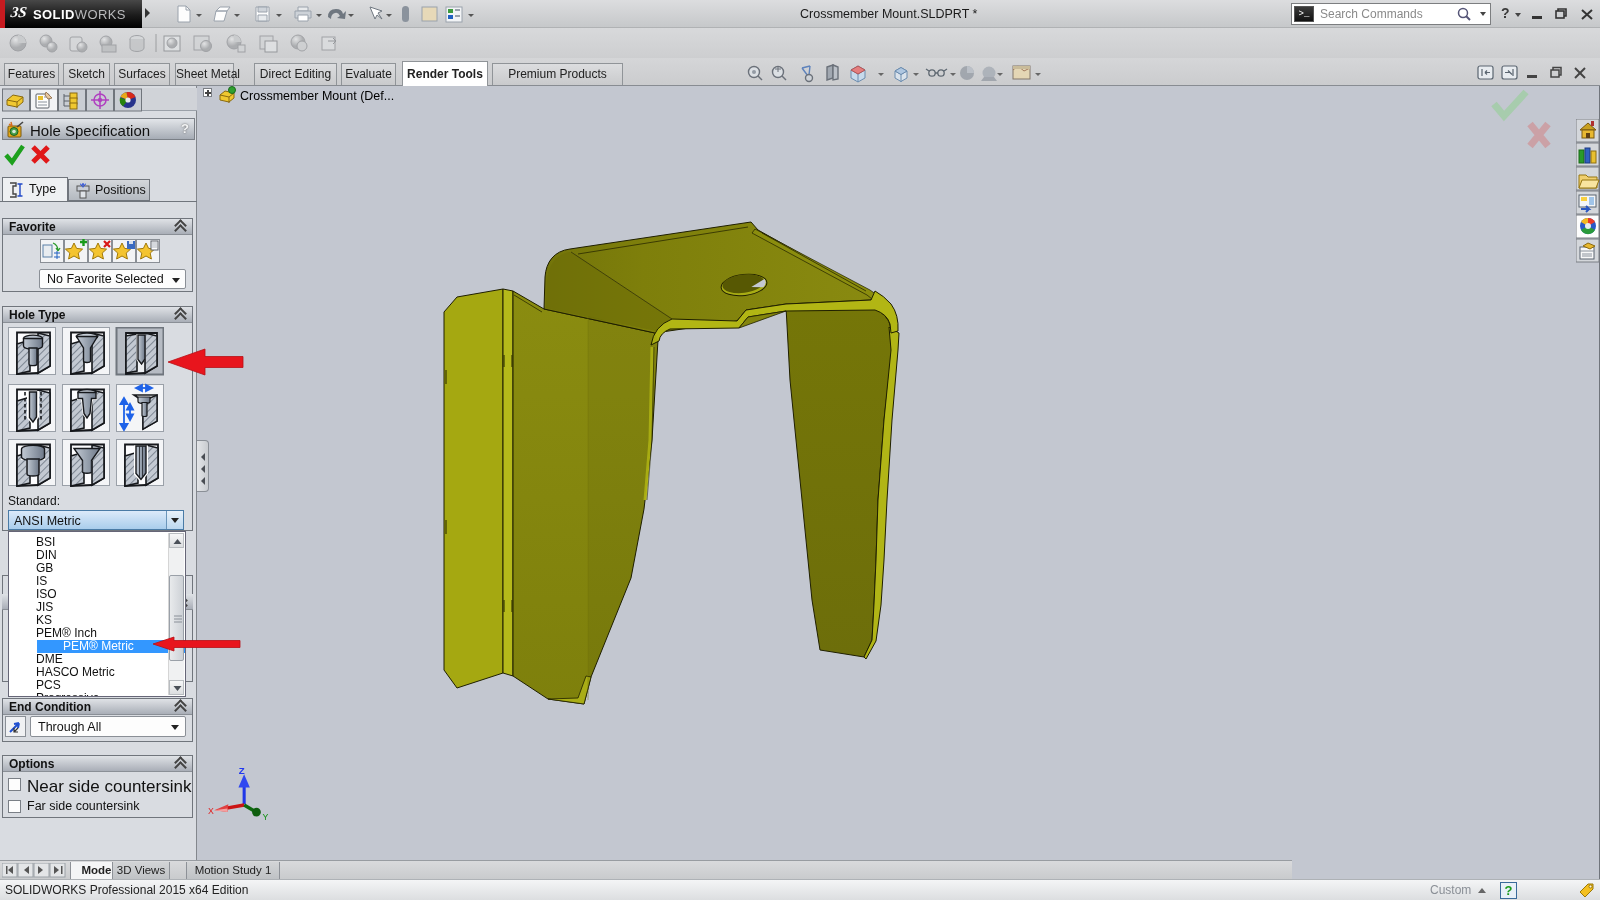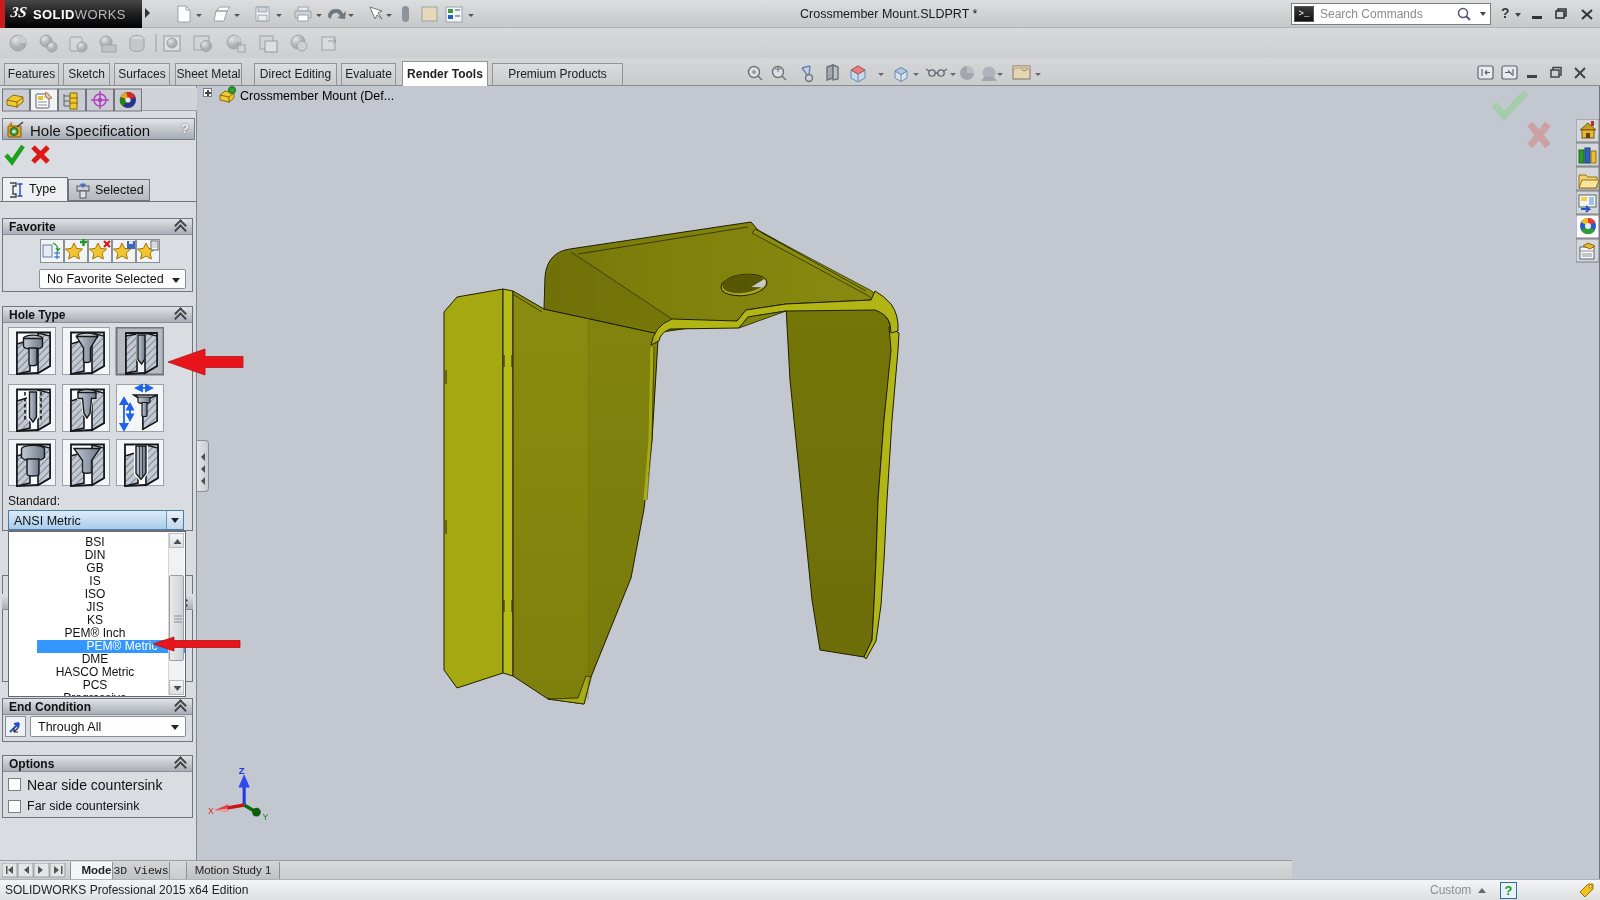--- a/index.html
+++ b/index.html
@@ -26,21 +26,21 @@
 .cmtab.active{top:3px;height:25px;background:#fff;font-weight:bold;z-index:3;line-height:24px;}
 
 #panel{left:0;top:86px;width:197px;height:774px;background:#d9dce1;border-right:1px solid #83878d;}
 .gbox{position:absolute;left:2px;width:191px;border:1px solid #70757c;background:#d9dce1;}
 .ghead{height:16px;background:linear-gradient(#dfe2e6,#a9aeb7);border-bottom:1px solid #8a8f96;font-size:12px;font-weight:bold;color:#111;padding:1px 0 0 6px;position:relative;}
 .chev{position:absolute;right:6px;top:2px;width:11px;height:11px;}
 .chev:before{content:"";position:absolute;left:1px;top:0px;width:7px;height:7px;border-left:2px solid #444;border-top:2px solid #444;transform:rotate(45deg);}
 .chev:after{content:"";position:absolute;left:1px;top:5px;width:7px;height:7px;border-left:2px solid #444;border-top:2px solid #444;transform:rotate(45deg);}
 
 #ddlist{left:8px;top:531px;width:178px;height:166px;background:#fff;border:1px solid #667;z-index:40;font-size:12px;color:#111;overflow:hidden;}
-.dditem{position:absolute;left:1px;width:160px;height:13px;line-height:13px;padding-left:10px;text-align:center;}
+.dditem{position:absolute;left:1px;width:160px;height:13px;line-height:13px;padding-left:26px;}
 .ddsel{background:#3397ff;color:#fff;margin-left:27px;}
 
 #ddsb{position:absolute;right:1px;top:1px;width:16px;height:162px;background:#f0f1f2;border-left:1px solid #d5d5d5;}
 .sbbtn{position:absolute;left:0;width:15px;height:15px;background:linear-gradient(#f6f7f8,#dcdee0);border:1px solid #b8bcc0;}
 #ddthumb{position:absolute;left:0px;top:42px;width:15px;height:86px;background:linear-gradient(90deg,#e8eaec,#cdd1d6);border:1px solid #9aa0a8;border-radius:2px;}
 
 .redarrow{z-index:60;}
 
 #mtabs{left:0;top:860px;width:1292px;height:19px;background:linear-gradient(#d9dadc,#c9cbcd);border-top:1px solid #989ca1;}
 .mtab{position:absolute;top:1px;height:18px;font-size:11.5px;color:#222;text-align:center;border:1px solid #8d9197;border-top:none;background:linear-gradient(#d2d4d6,#bfc2c5);}
@@ -149,21 +149,21 @@
    <rect x="316" y="5" width="13" height="13" fill="#dcdee0" stroke="#909296"></rect>
           <path d="M322,9 h8 l-3,-3 m3,3 l-3,3" stroke="#83868a" fill="none"></path>
   </g>
  </svg>
 </div>
 
 <div class="abs" id="tabrow">
  <div class="cmtab" style="left:4px;width:55px;">Features</div>
  <div class="cmtab" style="left:63px;width:47px;">Sketch</div>
  <div class="cmtab" style="left:114px;width:56px;">Surfaces</div>
- <div class="cmtab" style="left:175px;width:67px;">Sheet Metal</div>
+ <div class="cmtab" style="left:175px;width:59px;">Sheet Metal</div>
  <div class="cmtab" style="left:254px;width:83px;">Direct Editing</div>
  <div class="cmtab" style="left:341px;width:55px;">Evaluate</div>
  <div class="cmtab active" style="left:402px;width:86px;">Render Tools</div>
  <div class="cmtab" style="left:492px;width:131px;">Premium Products</div>
 </div>
 
 <svg class="abs" style="left:745px;top:62px;z-index:4" width="300" height="24" viewBox="0 0 300 24">
  <g stroke="#5a616b" fill="none" stroke-width="1.4" opacity="0.85">
   <circle cx="9" cy="10" r="5.5" fill="#dfe3e8"></circle>
         <line x1="13" y1="14" x2="17" y2="18"></line>
@@ -437,21 +437,21 @@
         <path d="M13,3 v12 m-2.5,-12 h5 m-5,12 h5" stroke="#2048c8" stroke-width="1.4"></path>
       </svg>
  <div class="abs" style="left:26px;top:4px;font-size:12.5px;color:#111">Type</div>
 </div>
 <div class="abs" style="left:68px;top:179px;width:82px;height:22px;background:linear-gradient(#d4d7db,#b4b9c0);border:1px solid #70757c;z-index:6">
  <svg class="abs" style="left:5px;top:2px" width="18" height="18" viewBox="0 0 18 18">
         <rect x="3" y="4" width="12" height="5" fill="#c9ced6" stroke="#555"></rect>
         <rect x="6" y="9" width="6" height="7" fill="#dfe3e8" stroke="#555"></rect>
         <path d="M9,2 l1.8,1.2 -1.8,1.2 -1.8,-1.2 z M9,1 v1 M9,4.5 v1 M6,2.2 l1,0 M11,2.2 l1,0" fill="none" stroke="#2048e0"></path>
       </svg>
- <div class="abs" style="left:26px;top:3px;font-size:12.5px;color:#111">Selected</div>
+ <div class="abs" style="left:26px;top:3px;font-size:12.5px;color:#111">Positions</div>
 </div>
 <div class="abs" style="left:0px;top:201px;width:197px;height:1px;background:#70757c;z-index:5"></div>
 
 <div class="abs gbox" style="top:218px;height:74px;z-index:6">
  <div class="ghead">Favorite<div class="chev"></div></div>
 </div>
 <svg class="abs" style="left:40px;top:239px;z-index:7" width="120" height="25" viewBox="0 0 120 25">
  <g stroke="#8a8f96">
         <rect x="0.5" y="0.5" width="23" height="23" fill="#f2f3f5"></rect>
         <rect x="24.5" y="0.5" width="23" height="23" fill="#f2f3f5"></rect>
@@ -646,21 +646,21 @@
 </div>
 <div class="abs" style="left:30px;top:716px;width:156px;height:21px;background:#fdfdfd;border:1px solid #8a8f96;border-radius:2px;z-index:7">
  <div class="abs" style="left:7px;top:3px;font-size:12.5px;color:#111">Through All</div>
  <div class="abs" style="right:6px;top:8px;width:0;height:0;border-top:5px solid #222;border-left:4px solid transparent;border-right:4px solid transparent"></div>
 </div>
 
 <div class="abs gbox" style="top:755px;height:63px;z-index:6">
  <div class="ghead">Options<div class="chev"></div></div>
 </div>
 <div class="abs" style="left:8px;top:778px;width:13px;height:13px;background:#fdfdfd;border:1px solid #7a7f86;z-index:7"></div>
-<div class="abs" style="left:27px;top:777px;font-size:14px;color:#111;z-index:7">Near side countersink</div>
+<div class="abs" style="left:27px;top:777px;font-size:17px;color:#111;z-index:7">Near side countersink</div>
 <div class="abs" style="left:8px;top:800px;width:13px;height:13px;background:#fdfdfd;border:1px solid #7a7f86;z-index:7"></div>
 <div class="abs" style="left:27px;top:799px;font-size:12.5px;color:#111;z-index:7">Far side countersink</div>
 
 <svg class="abs redarrow" style="left:160px;top:345px" width="90" height="34" viewBox="0 0 90 34">
  <path d="M8,17 L45,4 V11.5 H83 V22.5 H45 V30 Z" fill="#e8151d" stroke="#b80f15" stroke-width="0.8"></path>
 </svg>
 <svg class="abs redarrow" style="left:148px;top:630px" width="95" height="28" viewBox="0 0 95 28">
  <path d="M5,14 L26,7 V10.5 H92 V17.5 H26 V21 Z" fill="#e8151d" stroke="#b80f15" stroke-width="0.8"></path>
 </svg>
 
@@ -673,21 +673,21 @@
           <rect x="48" y="0" width="15" height="14"></rect>
         </g>
   <g fill="#555">
           <path d="M11,3 l-5,4 5,4 z M4,3 h1.5 v8 H4 z"></path>
           <path d="M27,3 l-5,4 5,4 z"></path>
           <path d="M36,3 l5,4 -5,4 z"></path>
           <path d="M52,3 l5,4 -5,4 z M59,3 h1.5 v8 h-1.5 z"></path>
         </g>
  </svg>
  <div class="mtab active" style="left:70px;width:56px;line-height:17px;">Model</div>
- <div class="mtab" style="left:112px;width:58px;line-height:17px;font-family:Liberation Mono, monospace;">3D Views</div>
+ <div class="mtab" style="left:112px;width:58px;line-height:17px;">3D Views</div>
  <div class="mtab" style="left:186px;width:94px;line-height:17px;">Motion Study 1</div>
 </div>
 <div class="abs" id="statusbar">
  <div class="abs" style="left:5px;top:3px;">SOLIDWORKS Professional 2015 x64 Edition</div>
  <div class="abs" style="left:1430px;top:3px;color:#8a8f96;">Custom</div>
  <div class="abs" style="left:1478px;top:8px;width:0;height:0;border-bottom:5px solid #666;border-left:4px solid transparent;border-right:4px solid transparent"></div>
  <svg class="abs" style="left:1500px;top:2px" width="17" height="17">
         <rect x="0.5" y="0.5" width="16" height="16" fill="#e8f0f8" stroke="#3a6a9a"></rect>
         <text x="8.5" y="13" text-anchor="middle" font-size="13" font-weight="bold" fill="#1a9a1a">?</text>
       </svg>

